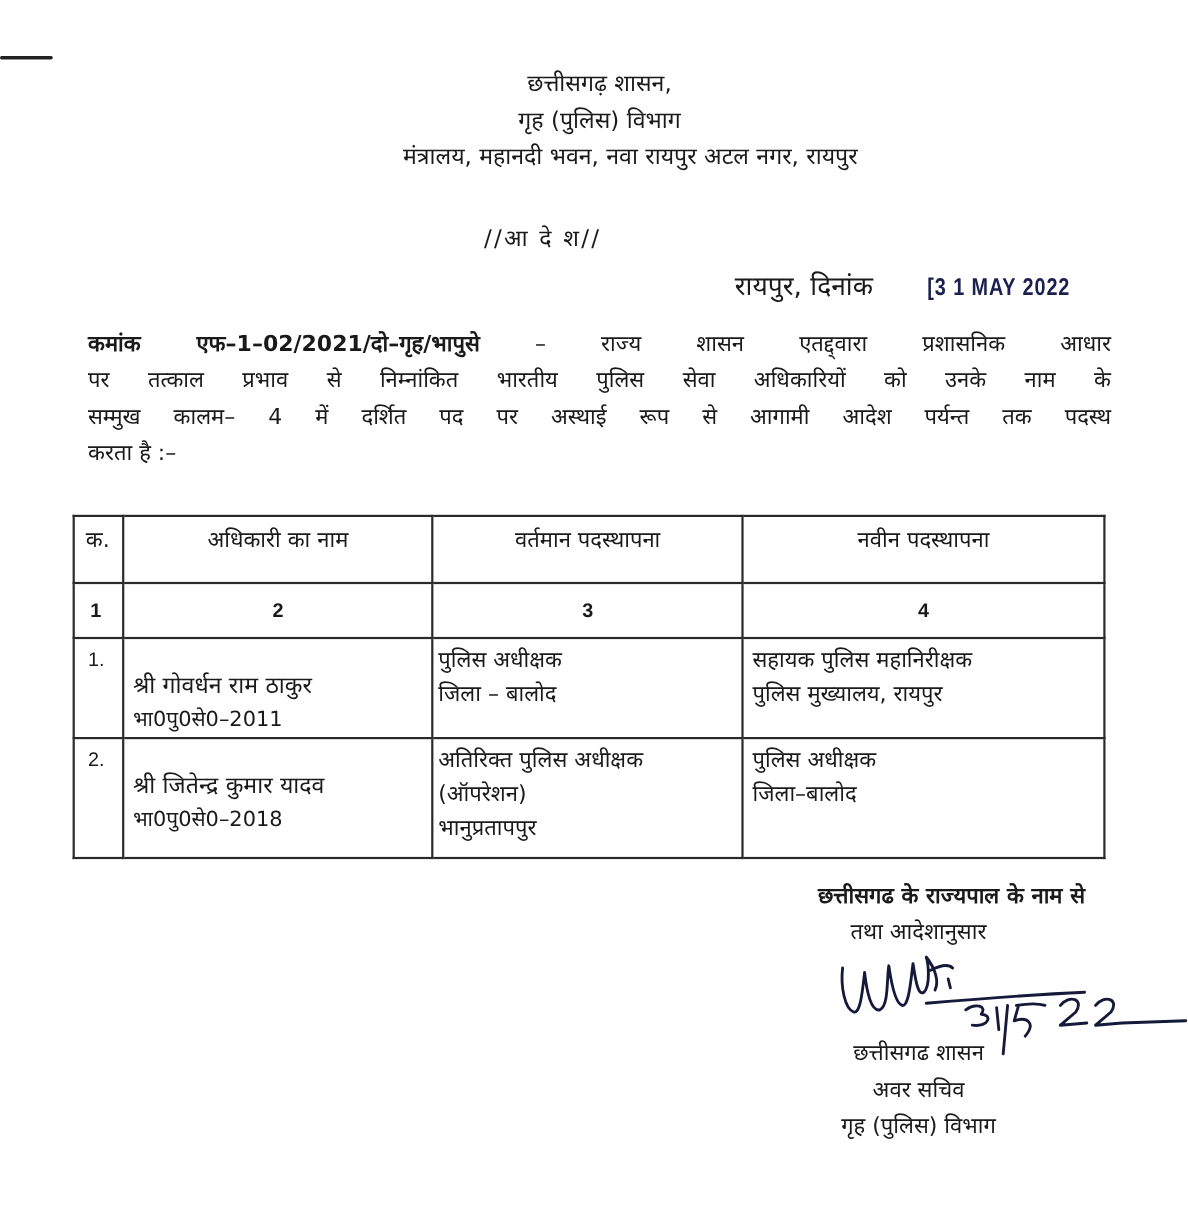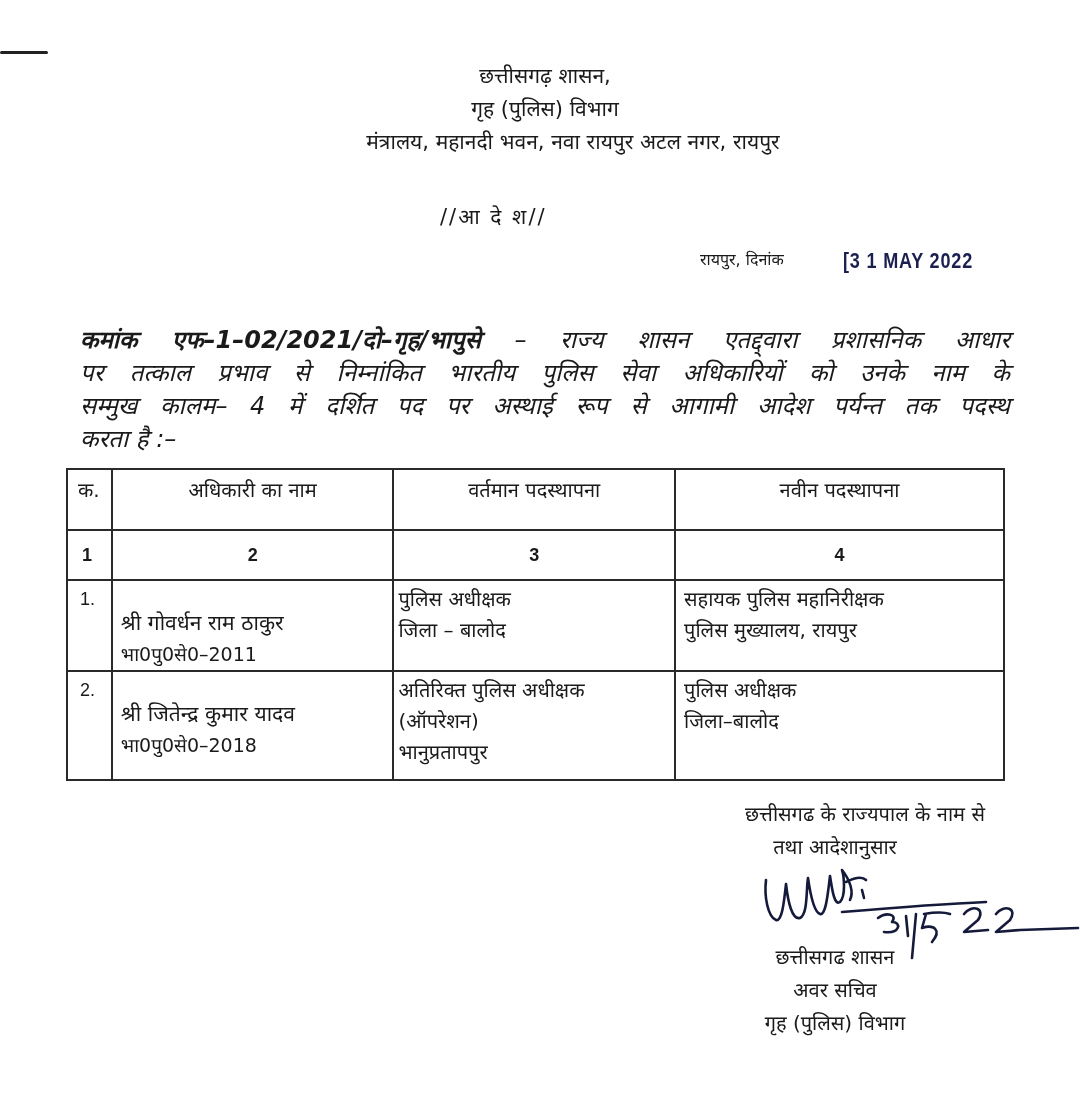--- a/index.html
+++ b/index.html
@@ -31,44 +31,43 @@
     .hdr-line.l1 { top: 62px; padding-left: 10px; box-sizing: border-box; }
     .hdr-line.l2 { top: 95px; padding-left: 10px; box-sizing: border-box; }
     .hdr-line.l3 { top: 128px; padding-left: 33px; }
     .order-title {
       left: 440px; top: 203px;
       font-size: 21px; line-height: 28px;
       letter-spacing: 2px;
       white-space: nowrap;
     }
     .date-line {
-      left: 700px; top: 246px;
-      font-size: 16px; line-height: 28px;
+      left: 668px; top: 246px;
+      font-size: 24px; line-height: 28px;
       white-space: nowrap;
     }
     .date-stamp {
       left: 843px; top: 247px;
       font-family: "Liberation Sans", sans-serif;
       font-weight: bold;
       font-size: 22px;
       line-height: 28px;
       color: #1b2050;
       letter-spacing: 1px;
       white-space: nowrap;
       transform: scaleX(0.82);
       transform-origin: left center;
     }
     .body-para {
-      left: 80px; top: 324px;
+      left: 80px; top: 296px;
       width: 930px;
-      font-size: 24px;
+      font-size: 20px;
       line-height: 33px;
       text-align: justify;
       text-align-last: left;
-      font-style: italic;
     }
     .body-para .ref { font-weight: bold; }
     .body-para .line { display: block; text-align: justify; text-align-last: justify; }
     .body-para .line.last { text-align-last: left; }
 
     table.postings {
       position: absolute;
       left: 66px; top: 468px;
       width: 939px;
       border-collapse: collapse;
@@ -116,21 +115,21 @@
     table.postings tr.data-row td.col-cur { padding-left: 4px; }
 
     .sig-block {
       left: 600px; width: 470px;
       text-align: center;
       font-size: 20px;
       line-height: 33px;
       white-space: nowrap;
     }
     .sig-authority { top: 798px; }
-    .sig-authority .l1 { padding-left: 60px; }
+    .sig-authority .l1 { padding-left: 60px; font-weight: bold; }
     .sig-authority .l2 { padding-left: 0px; }
     .signature-svg {
       left: 750px; top: 862px;
       width: 330px; height: 100px;
     }
     .sig-name { top: 941px; }
     .sig-name .nm { padding-left: 0px; }
   </style>
 </head>
 <body>

